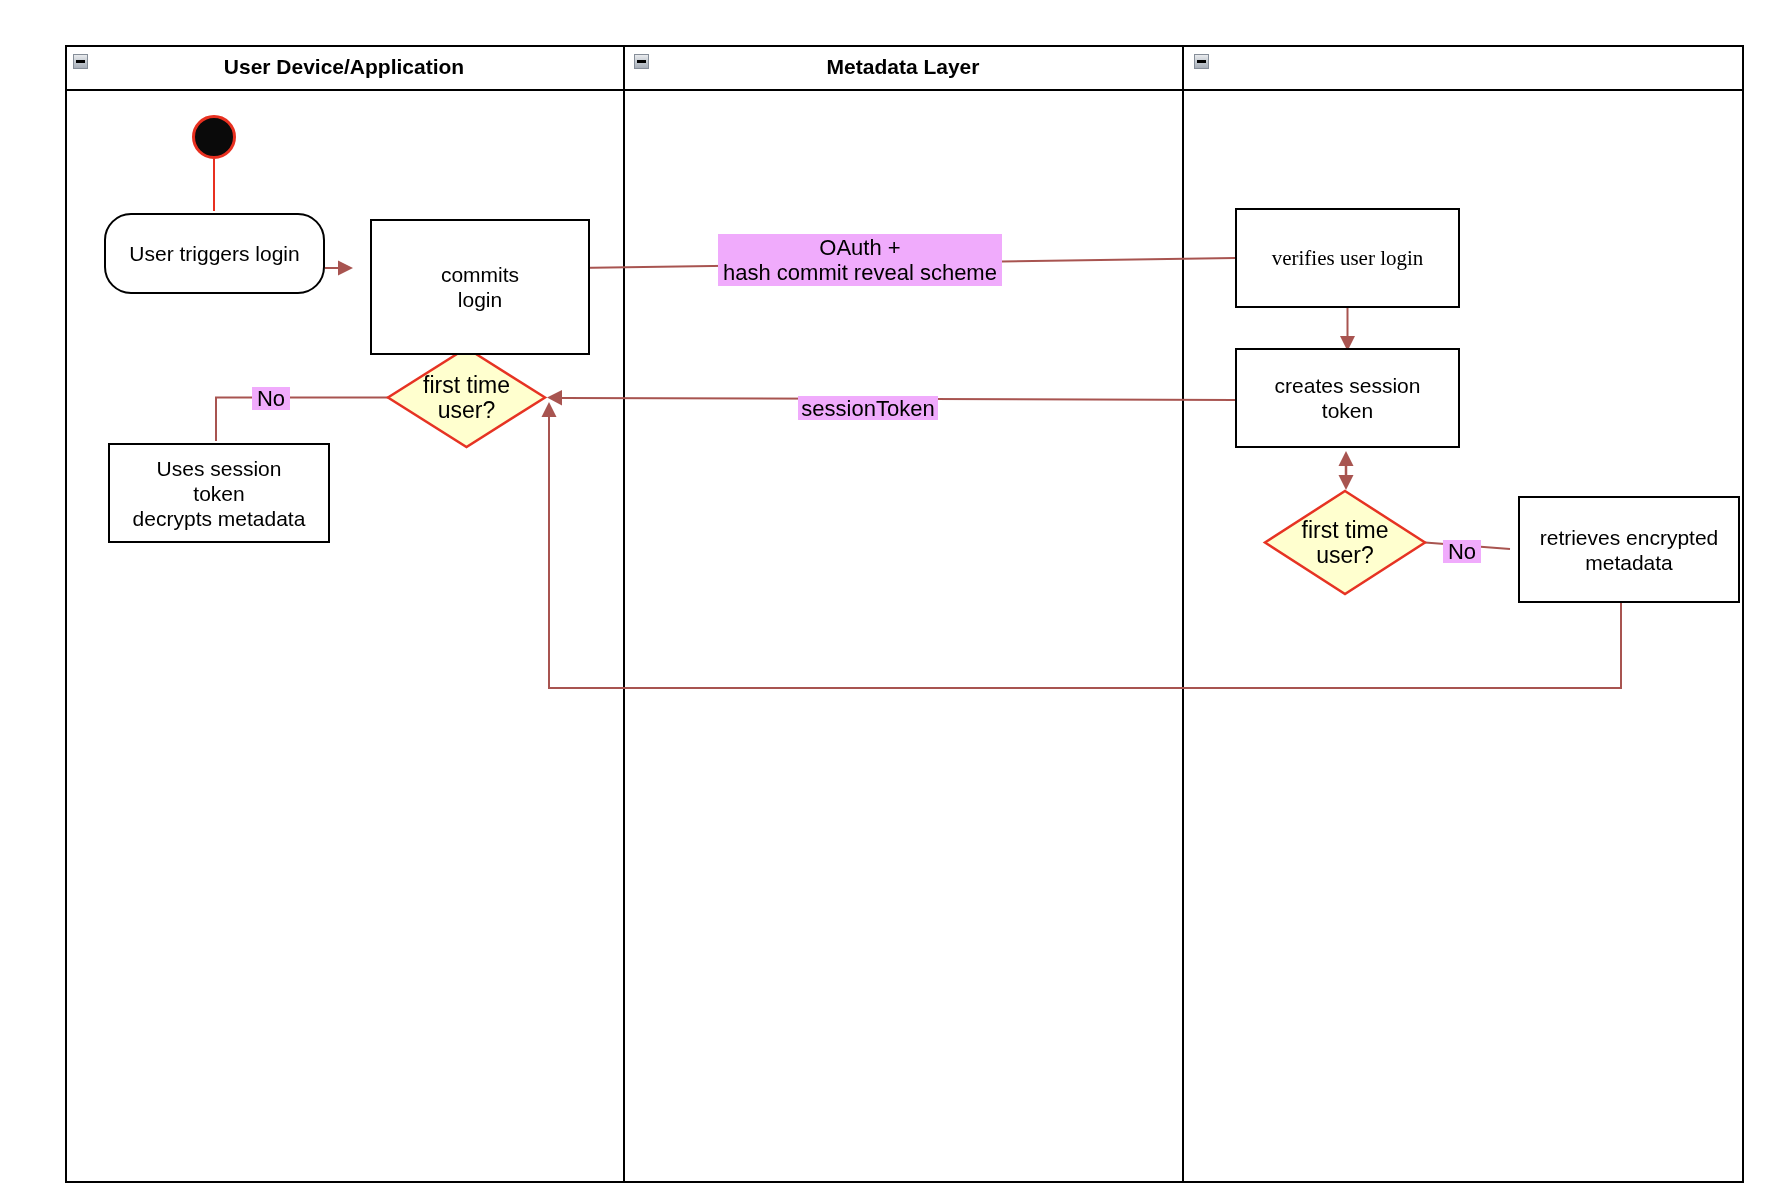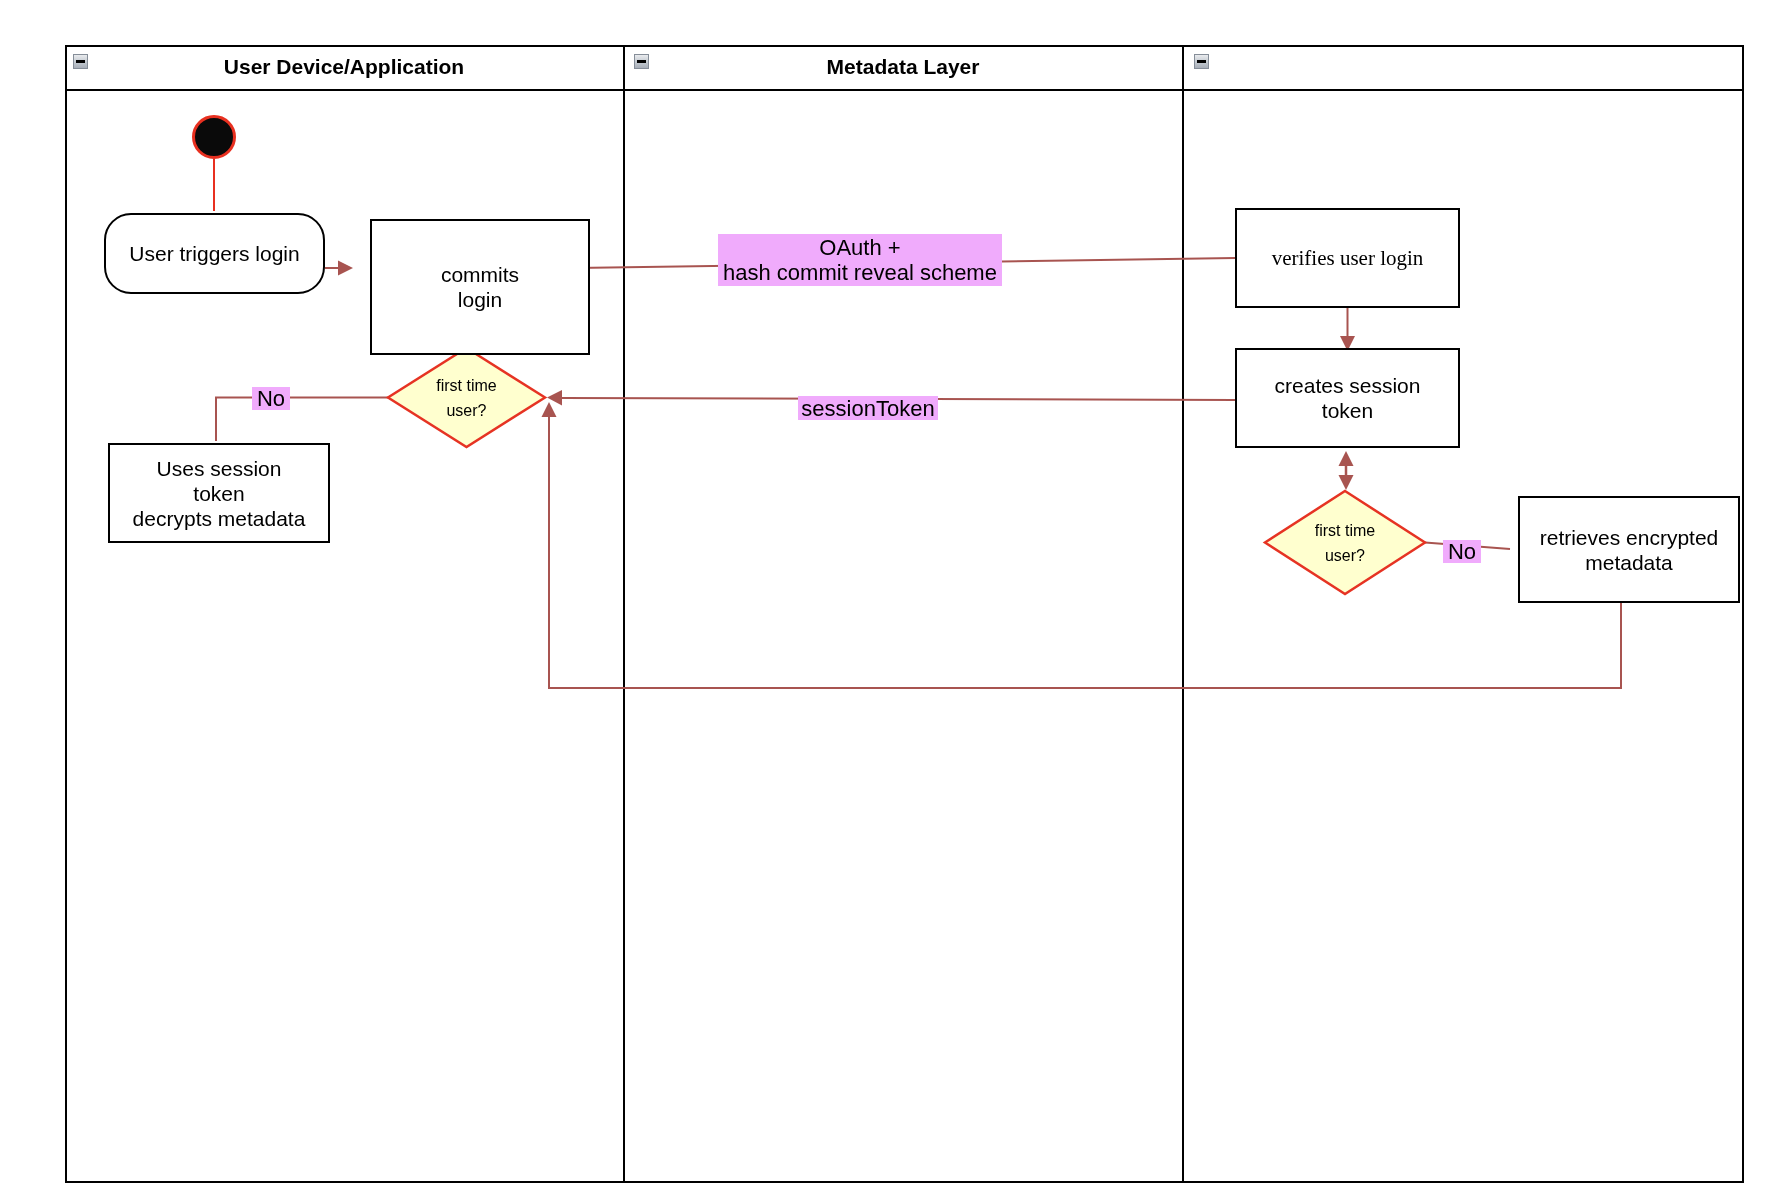--- a/index.html
+++ b/index.html
@@ -32,21 +32,21 @@
   }
   .collapse-btn .minus-bar{width:9px;height:3px;background:#000;}
   
   .node{
     position:absolute;background:#fff;border:2px solid #000;box-sizing:border-box;
     display:flex;align-items:center;justify-content:center;text-align:center;
     font-size:21px;line-height:25px;color:#000;white-space:pre-line;
   }
   .diamond-label{
     position:absolute;display:flex;align-items:center;justify-content:center;
-    text-align:center;font-size:16px;line-height:25px;color:#000;white-space:pre-line;
+    text-align:center;font-size:23px;line-height:25px;color:#000;white-space:pre-line;
     pointer-events:none;
   }
   .edge-label{
     position:absolute;background:#f0abfc;display:flex;align-items:center;justify-content:center;
     text-align:center;font-size:22px;line-height:25px;color:#000;white-space:pre-line;
   }
   .start-node{
     position:absolute;left:192px;top:115px;width:44px;height:44px;
     background:#0a0a0a;border:3px solid #e83020;border-radius:50%;box-sizing:border-box;
   }

